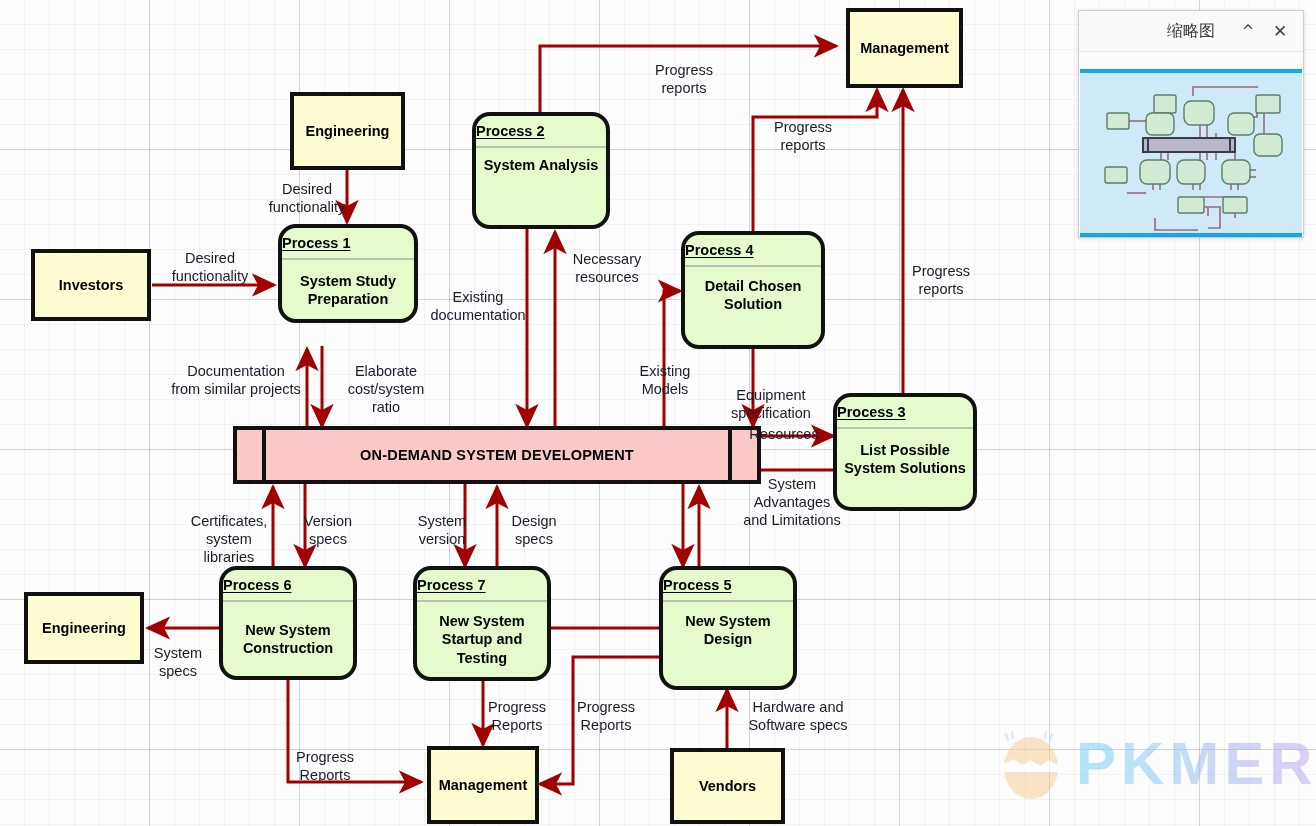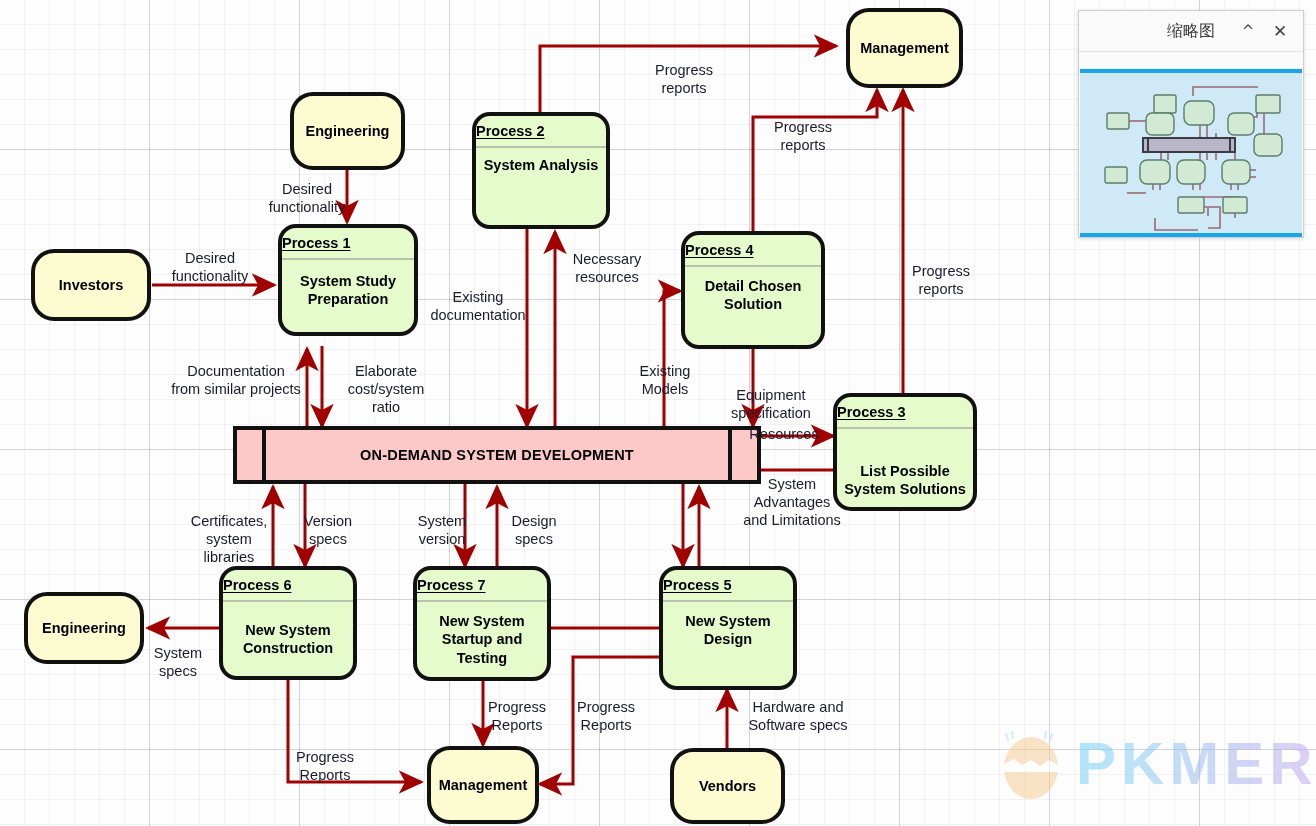--- a/index.html
+++ b/index.html
@@ -15,21 +15,21 @@
       linear-gradient(to right, rgba(0,0,0,0.13) 1px, transparent 1px),
       linear-gradient(to bottom, rgba(0,0,0,0.13) 1px, transparent 1px),
       linear-gradient(to right, rgba(0,0,0,0.045) 1px, transparent 1px),
       linear-gradient(to bottom, rgba(0,0,0,0.045) 1px, transparent 1px);
     background-size:150px 150px,150px 150px,25px 25px,25px 25px;
     background-position:-1px -1px,-1px -1px,-1px -1px,-1px -1px;
   }
   #edges{position:absolute;left:0;top:0;width:1316px;height:826px;pointer-events:none;}
 
   
-  .node{position:absolute;box-sizing:border-box;border-radius:23px;}
+  .node{position:absolute;box-sizing:border-box;}
   .ext{
     background:#fdfbd0;border:4px solid #111;
     display:flex;align-items:center;justify-content:center;
     font-weight:bold;font-size:14.5px;color:#000;text-align:center;
   }
   .proc{
     background:#e5fbcb;border:4px solid #111;border-radius:18px;
     display:flex;flex-direction:column;overflow:hidden;
   }
   .proc .hdr{
@@ -39,21 +39,21 @@
   }
   .proc .hdr span{text-decoration:underline;text-underline-offset:2px;}
   .proc .bdy{
     flex:1 1 auto;display:flex;align-items:center;justify-content:center;
     font-weight:bold;font-size:14.5px;color:#000;text-align:center;line-height:1.25;
     padding:0 4px;
   }
   .proc.b5 .bdy,.proc.b4 .bdy{align-items:flex-start;padding-top:10px;}
   .proc.b2 .bdy{align-items:flex-start;padding-top:8px;}
   .proc.b1 .bdy{align-items:flex-start;padding-top:12px;}
-  .proc.b3 .bdy{align-items:flex-start;padding-top:12px;margin-top:21px;}
+  .proc.b3 .bdy{align-items:flex-start;padding-top:12px;}
 
   
   .store{
     position:absolute;background:#fcc8c8;border:4px solid #111;box-sizing:border-box;
     display:flex;align-items:center;justify-content:center;
     font-weight:bold;font-size:14.5px;letter-spacing:.2px;color:#000;
   }
   .store .div{position:absolute;top:0;bottom:0;width:4px;background:#111;}
 
   
@@ -177,21 +177,21 @@
   </div>
 
   <div class="node ext" style="left:427px;top:746px;width:112px;height:78px;">
     <span>Management</span>
   </div>
 
   <div class="node ext" style="left:670px;top:748px;width:115px;height:76px;">
     <span>Vendors</span>
   </div>
 
-  <div class="node proc b1" style="left:278px;top:224px;width:140px;height:112px;">
+  <div class="node proc b1" style="left:278px;top:224px;width:140px;height:99px;">
     <div class="hdr">
         <span>Process 1</span>
       </div>
     <div class="bdy">System Study
 Preparation</div>
   </div>
 
   <div class="node proc b2" style="left:472px;top:112px;width:138px;height:117px;">
     <div class="hdr">
         <span>Process 2</span>

